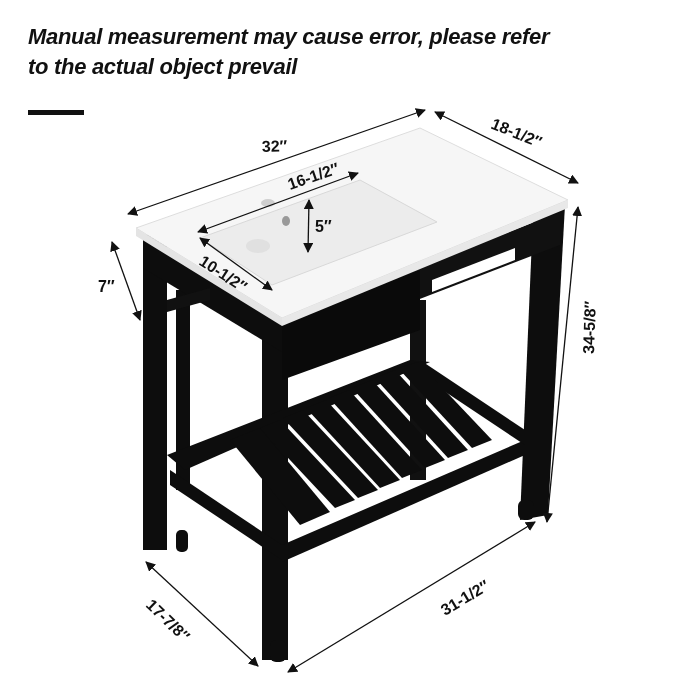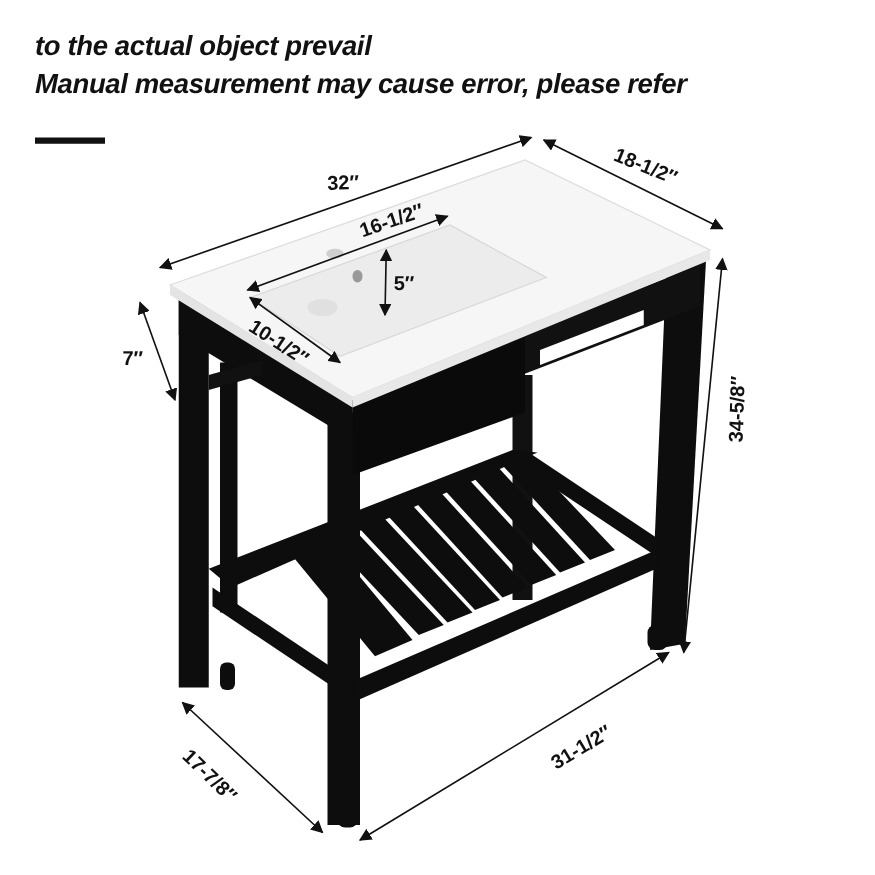--- a/index.html
+++ b/index.html
@@ -7,22 +7,22 @@
   .note { position: absolute; left: 28px; top: 22px; font-style: italic; font-weight: bold; font-size: 22px; line-height: 30px; color: #111; letter-spacing: -0.3px; }
   .note div { white-space: nowrap; }
   .rule { position: absolute; left: 28px; top: 110px; width: 56px; height: 5px; background: #111; }
   svg { position: absolute; left: 0; top: 0; }
   .dim { font-family: "Liberation Sans", sans-serif; font-weight: bold; font-size: 16px; fill: #111; }
 </style>
 </head>
 <body>
 
 <div class="note">
+  <div>Manual measurement may cause error, please refer</div>
   <div>to the actual object prevail</div>
-  <div>Manual measurement may cause error, please refer</div>
 </div>
 <div class="rule"></div>
 
 <svg width="700" height="700" viewBox="0 0 700 700">
   <defs>
     <marker id="ah" markerWidth="10" markerHeight="10" refX="9" refY="5" orient="auto-start-reverse" markerUnits="userSpaceOnUse">
       <path d="M0,0 L10,5 L0,10 Z" fill="#111"></path>
     </marker>
   </defs>
 

